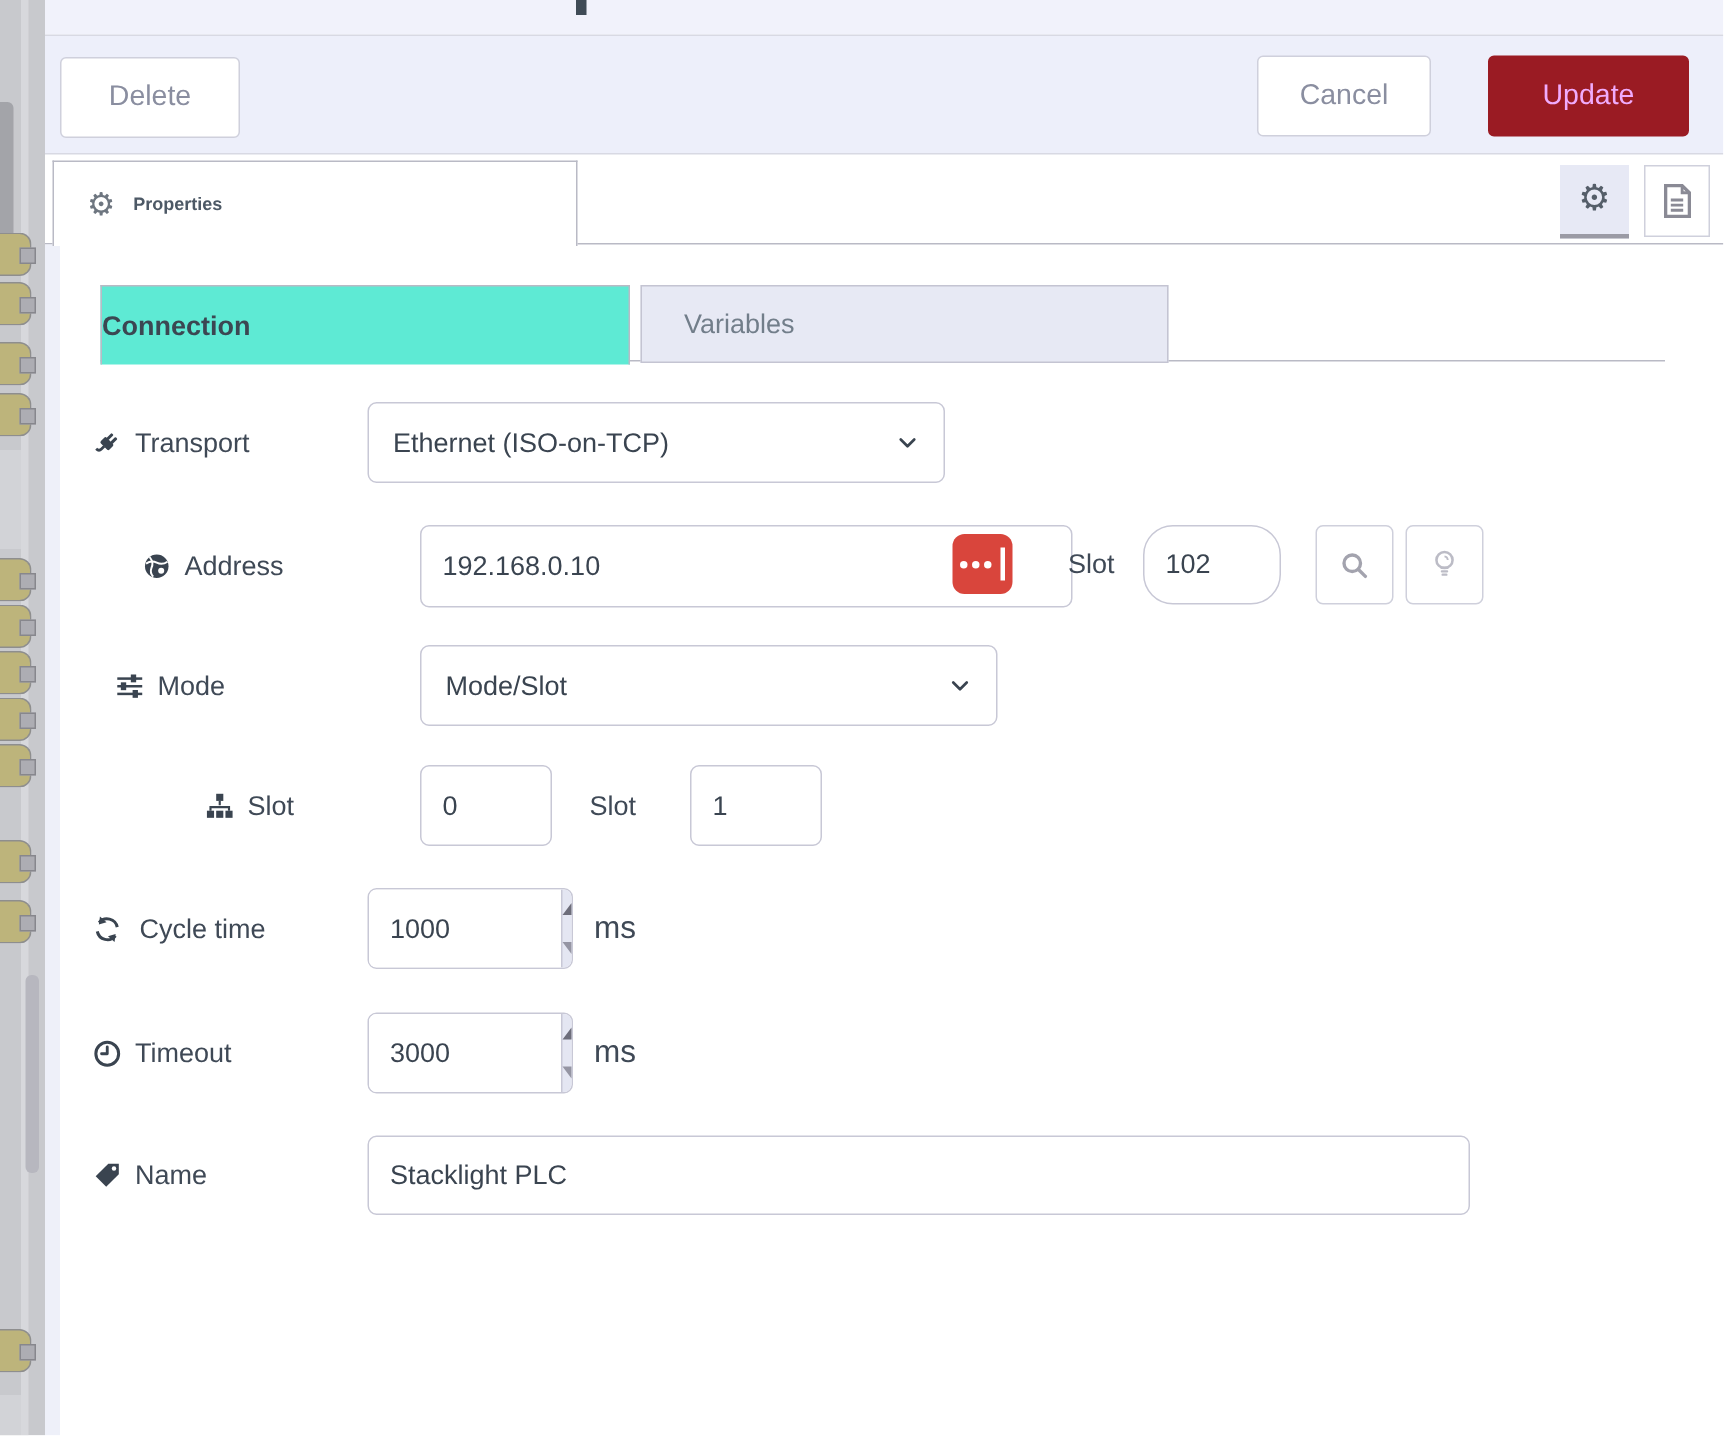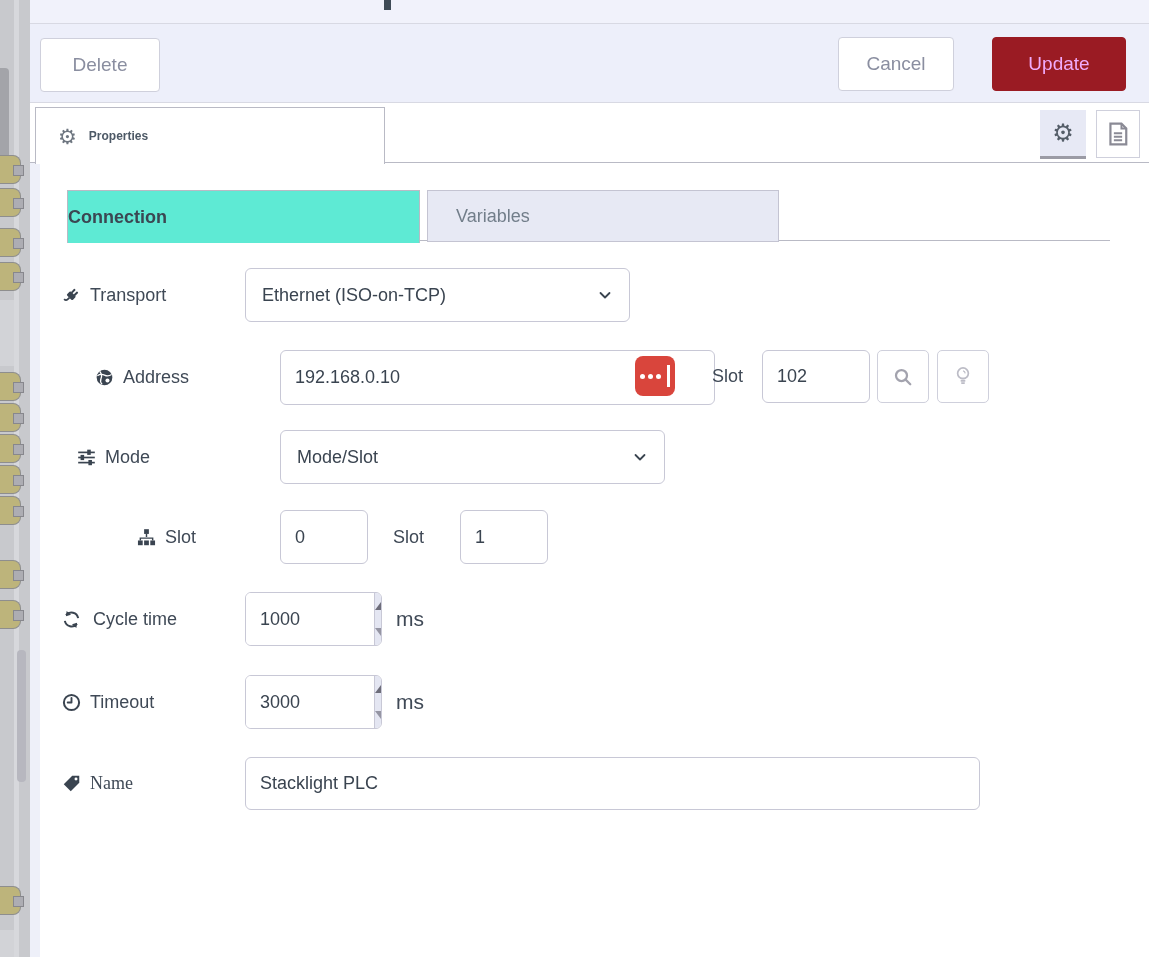--- a/index.html
+++ b/index.html
@@ -185,21 +185,21 @@
     <div class="addr-ext">
       <span class="dot"></span>
         <span class="dot"></span>
         <span class="dot"></span>
         <span class="bar"></span>
     </div>
   </div>
   <div class="abs flabel" style="left:712px;top:350px;height:53px;">
     <span>Slot</span>
   </div>
-  <input class="abs txtin" style="left: 762px; top: 350px; width: 108px; height: 53px;" value="102">
+  <input class="abs txtin" style="left: 762px; top: 350px; width: 92px; height: 53px; border-radius: 20px;" value="102">
   <div class="abs sqbtn" style="left:877px;top:350px;width:52px;height:53px;">
     <svg width="20" height="20" viewBox="0 0 16 16">
       <circle cx="6.8" cy="6.8" r="4.4" fill="none" stroke="#a3a3ae" stroke-width="1.8"></circle>
       <line x1="10.1" y1="10.1" x2="13.8" y2="13.8" stroke="#a3a3ae" stroke-width="1.8" stroke-linecap="round"></line>
     </svg>
   </div>
   <div class="abs sqbtn" style="left:937px;top:350px;width:52px;height:53px;">
     <svg width="18" height="22" viewBox="0 0 14 18">
       <circle cx="7" cy="6" r="4.4" fill="none" stroke="#bcbcc6" stroke-width="1.4"></circle>
       <path d="M5.4 10.2 h3.2 M5.6 12.2 h2.8 M6 14 h2" stroke="#bcbcc6" stroke-width="1.3" stroke-linecap="round"></path>
@@ -280,21 +280,21 @@
         </div>
       <div class="spin-half">
           <div class="tri-dn"></div>
         </div>
     </div>
   </div>
   <div class="abs unit" style="left:396px;top:675px;">
     <span>ms</span>
   </div>
 
-  <div class="abs flabel" style="left:62px;top:757px;height:53px;font-family:Liberation Serif, serif;">
+  <div class="abs flabel" style="left:62px;top:757px;height:53px;">
     <svg width="19" height="19" viewBox="0 0 16 16">
       <path d="M1.5 8.6 L8.6 1.5 H14.5 V7.4 L7.4 14.5 Z" fill="#3a4450"></path>
       <circle cx="11.8" cy="4.2" r="1.25" fill="#ffffff"></circle>
     </svg>
     <span>Name</span>
   </div>
   <input class="abs txtin" style="left: 245px; top: 757px; width: 735px; height: 53px;" value="Stacklight PLC">
 
 </div>
 

